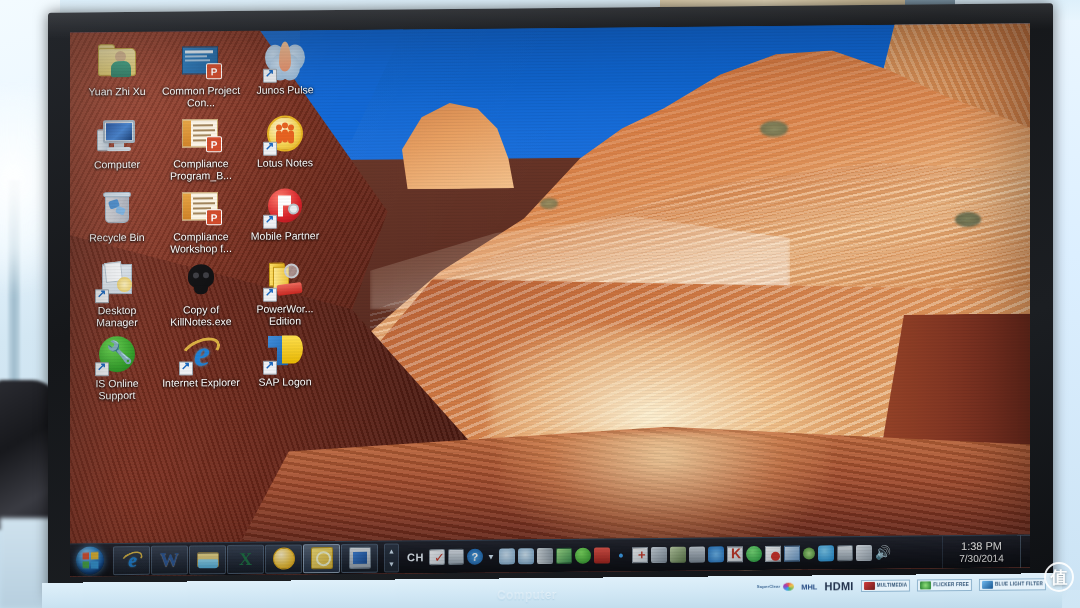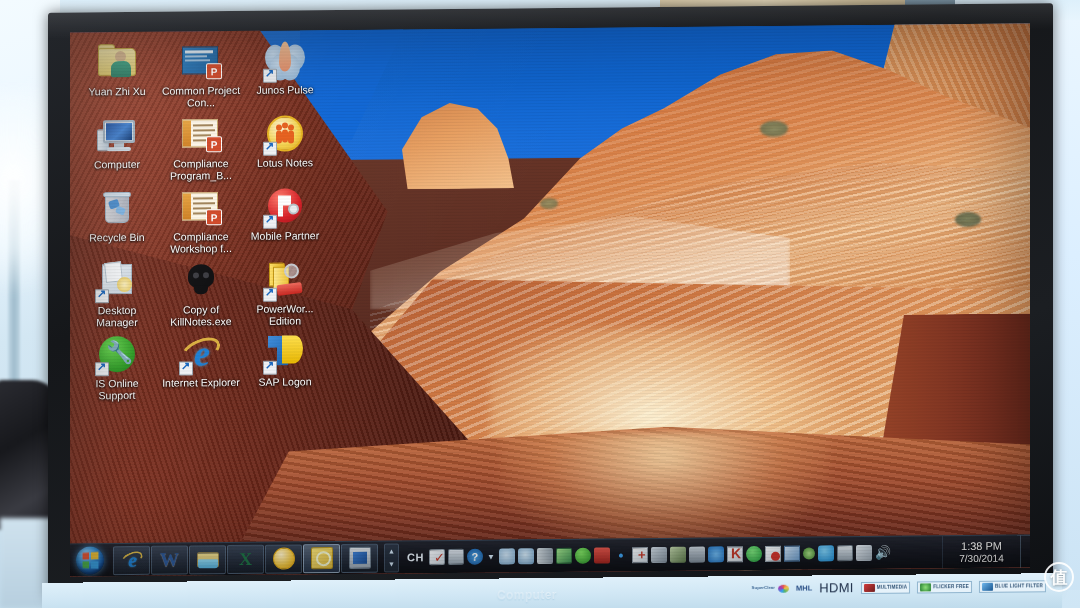--- a/index.html
+++ b/index.html
@@ -85,21 +85,21 @@
     text-shadow:0 1px 1px rgba(160,200,225,.55);
   }
   .badges {
     position:absolute; right:16px; top:5px; display:flex; align-items:center; gap:7px;
   }
   .badge { display:flex; align-items:center; gap:3px; opacity:.9; }
   .badge-txt { font-size:4.6px; font-weight:bold; color:#2c4f72; letter-spacing:.2px; line-height:1.15; }
   .badge-sq { width:11px; height:8px; border-radius:1px; }
   .badge-box { border:1px solid #8fb4ce; background:#e6f2fa; padding:1px 2px; display:flex; align-items:center; gap:2px; }
   .mhl { font-size:7.5px; font-weight:bold; color:#2a4f86; }
-  .hdmi { font-size:13px; font-weight:normal; color:#20304a; letter-spacing:.3px; }
+  .hdmi { font-size:11px; font-weight:bold; color:#20304a; letter-spacing:.3px; }
   .sclear { font-size:4.4px; font-weight:bold; color:#2e5a8a; line-height:1.1; }
 
   
   .screen {
     position:absolute; left:22px; top:20px; width:960px; height:544px;
     overflow:hidden; transform:skewY(-0.55deg);
     background:#1a1a1a;
   }
   .screen-inner { position:absolute; inset:0; }
 

